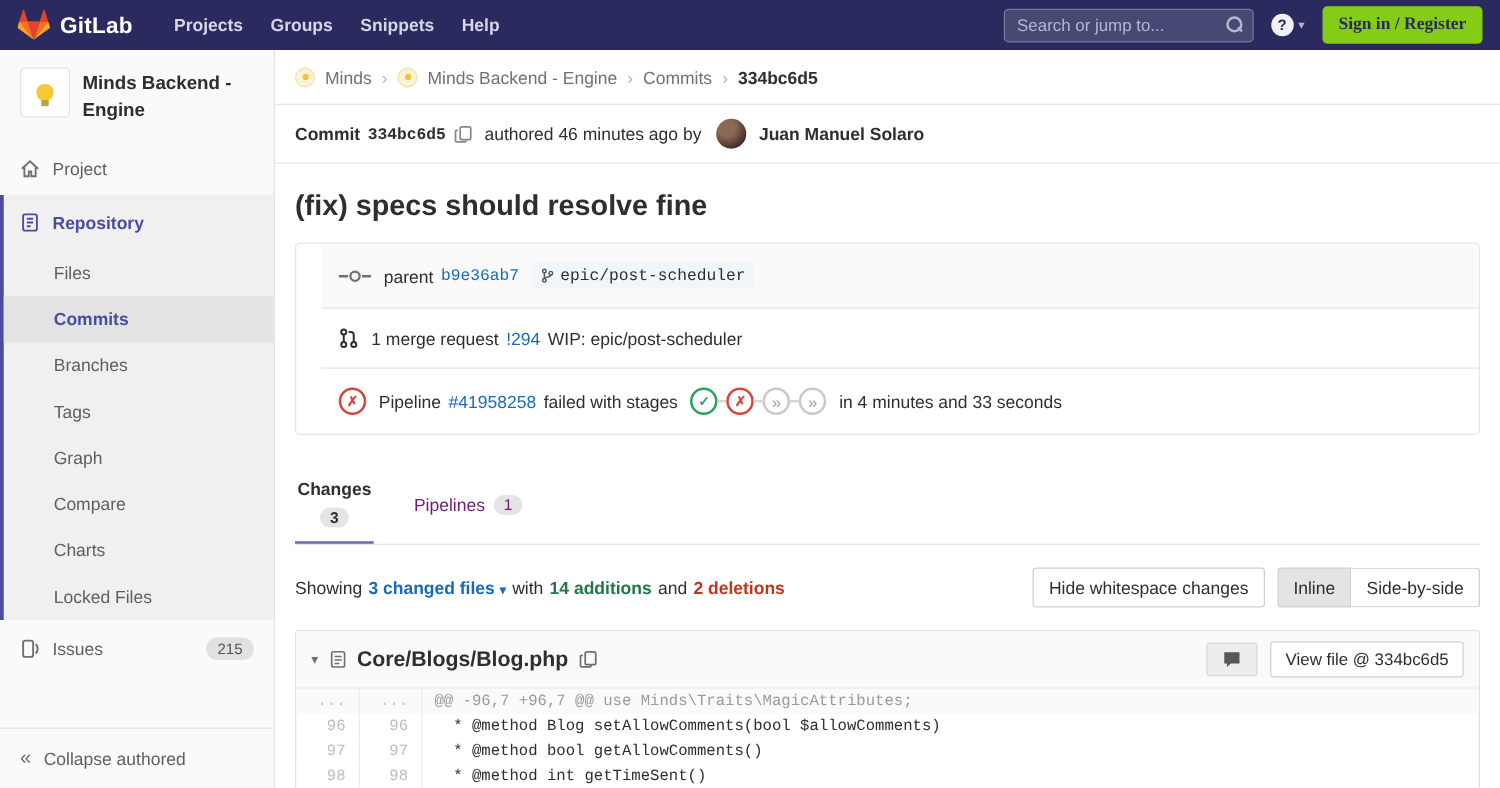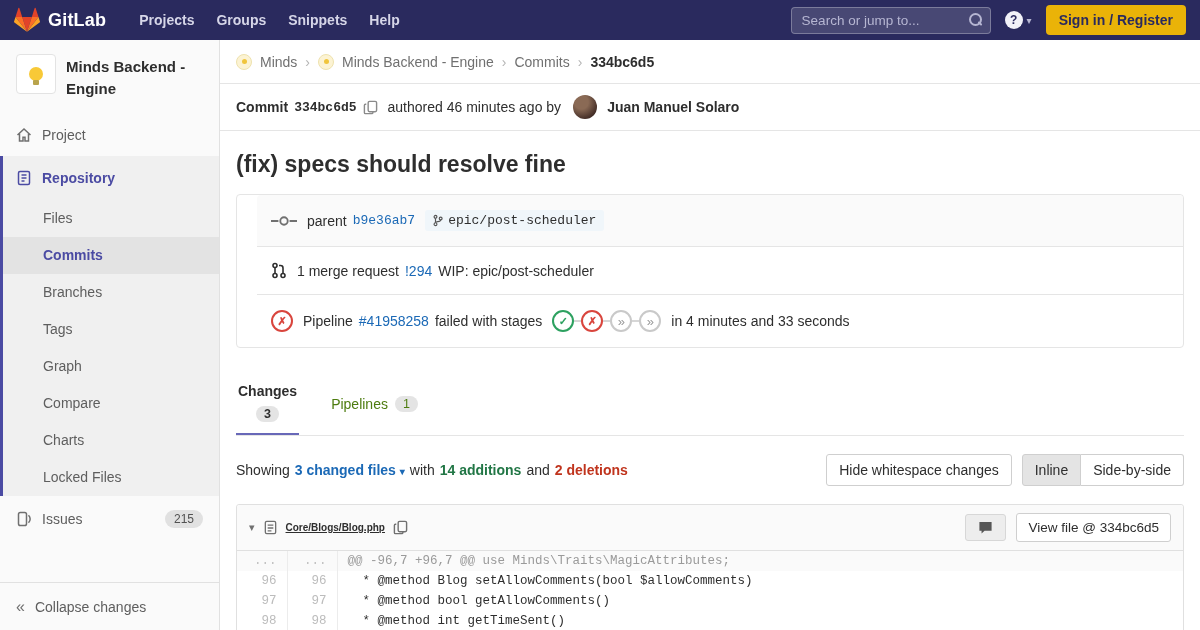--- a/index.html
+++ b/index.html
@@ -20,22 +20,22 @@
     font-family:"Liberation Sans",sans-serif; font-size:13.5px; padding:0 30px 0 10px; outline:none; }
   .searchbox input::placeholder { color:#b6b6d2; }
   .mag { position:absolute; right:9px; top:6px; width:13px; height:13px; }
   .mag::before { content:""; position:absolute; width:9px; height:9px; border:2px solid #b6b6d2; border-radius:50%; }
   .mag::after { content:""; position:absolute; width:2px; height:5px; background:#b6b6d2;
     transform:rotate(-45deg); left:10px; top:8px; border-radius:1px; }
   .help-wrap { display:flex; align-items:center; gap:4px; cursor:pointer; }
   .help-circle { width:18px; height:18px; border-radius:50%; background:#f1f1f8; color:#2a2a5e;
     font-weight:700; font-size:12px; display:flex; align-items:center; justify-content:center; }
   .chev { color:#b6b6d2; font-size:10px; }
-  .signin { background:#eab308; color:#2a2a5e; font-weight:700; font-size:14px;
-    border:none; border-radius:4px; padding:7px 13px; cursor:pointer; font-family:Liberation Sans, sans-serif; }
+  .signin { background:#84cc16; color:#2a2a5e; font-weight:700; font-size:14px;
+    border:none; border-radius:4px; padding:7px 13px; cursor:pointer; font-family:Liberation Serif, serif; }
 
   
   .sidebar { position:fixed; top:40px; left:0; width:220px; height:590px; background:#fafafa;
     border-right:1px solid #e1e1e1; }
   .ctx { display:flex; gap:10px; padding:14px 16px; align-items:flex-start; cursor:pointer; }
   .proj-avatar { width:40px; height:40px; background:#fff; border:1px solid #e3e3e3; border-radius:4px;
     display:flex; align-items:center; justify-content:center; flex:none; }
   .bulb { width:14px; height:14px; background:#f8c937; border-radius:50%; position:relative; }
   .bulb::after { content:""; position:absolute; left:4px; top:13px; width:6px; height:5px; background:#b9a44c; border-radius:1px; }
   .ctx-title { font-weight:700; font-size:15px; line-height:1.45; padding-top:2px; }
@@ -95,21 +95,21 @@
   .branch-pill svg { width:10px; height:13px; color:#555; }
   .ci-circle { width:22px; height:22px; border-radius:50%; border:2px solid; background:#fff;
     display:flex; align-items:center; justify-content:center; font-size:11px; font-weight:700; flex:none; }
   .ci-failed { border-color:#d9453d; color:#d9453d; }
   .ci-ok { border-color:#2da160; color:#2da160; }
   .ci-skip { border-color:#c9c9c9; color:#9a9a9a; font-size:13px; font-weight:400; }
   .mini-pipe { display:flex; align-items:center; margin:0 4px; }
   .conn { width:7px; height:2px; background:#d6d6d6; }
 
   .tabs { margin:4px 16px 0; border-bottom:1px solid #e5e5e5; display:flex; gap:30px; }
-  .tab { display:flex; align-items:center; gap:7px; padding:13px 2px 11px; color:#4d7c0f; cursor:pointer; }
+  .tab { display:flex; align-items:center; gap:7px; padding:13px 2px 11px; color:#701a75; cursor:pointer; }
   .tab.active { color:#2e2e2e; font-weight:700; border-bottom:2px solid #6868b8;flex-direction:column; }
   .tab-badge { background:#e4e4e4; border-radius:9px; padding:1px 8px; font-size:12.5px; font-weight:400; }
   .tab.active .tab-badge { font-weight:700; color:#2e2e2e; }
 
   .diff-summary { display:flex; align-items:center; margin:18px 16px; gap:5px; }
   .g { color:#217645; font-weight:700; }
   .r { color:#c0341d; font-weight:700; }
   .files-link { color:#1b69b6; font-weight:700; cursor:pointer; }
   .caret-blue { color:#1b69b6; font-size:10px; }
   .summary-actions { margin-left:auto; display:flex; gap:10px; }
@@ -117,21 +117,21 @@
   .btn-group .btn { border-radius:0; border-left-width:0; }
   .btn-group .btn:first-child { border-radius:3px 0 0 3px; border-left-width:1px; }
   .btn-group .btn:last-child { border-radius:0 3px 3px 0; }
   .btn.active { background:#e4e4e4; }
 
   .diff-file { margin:0 16px; border:1px solid #e0e0e0; border-radius:3px 3px 0 0; }
   .diff-head { background:#fafafa; border-bottom:1px solid #e0e0e0; border-radius:3px 3px 0 0;
     display:flex; align-items:center; gap:8px; padding:8px 12px; }
   .file-caret { color:#707070; font-size:11px; cursor:pointer; }
   .diff-head svg { width:15px; height:15px; color:#707070; }
-  .file-path { font-weight:700; font-size:10px;text-decoration:underline; }
+  .file-path { font-weight:700; font-size:17px; }
   .diff-head-actions { margin-left:auto; display:flex; gap:10px; align-items:center; }
   .comment-btn { background:#ededed; border:1px solid #d7d7d7; border-radius:3px; padding:5px 12px;
     cursor:pointer; display:flex; align-items:center; }
   .comment-btn svg { width:15px; height:15px; color:#565656; }
   .btn-sm { padding:6px 11px; font-size:13.5px; }
 
   table.diff { width:100%; border-collapse:collapse;
     font-family:"Liberation Mono","DejaVu Sans Mono",monospace; font-size:12.5px; }
   table.diff td { height:20px; line-height:20px; }
   td.num { width:50px; text-align:right; padding:0 10px; color:#bcbcbc; border-right:1px solid #ececec; cursor:pointer; }
@@ -211,21 +211,21 @@
     <svg viewBox="0 0 16 16" fill="none" stroke="#707070" stroke-width="1.5">
       <rect x="2.5" y="1.5" width="8" height="13" rx="1.8"></rect>
       <path d="M12.5 4.2a5.2 5.2 0 0 1 0 7.6"></path>
     </svg>
     <span>Issues</span>
     <span class="count-badge">215</span>
   </div>
 
   <div class="collapse-row">
     <span class="collapse-glyph">«</span>
-    <span>Collapse changes</span>
+    <span>Collapse authored</span>
   </div>
 </aside>
 
 <main class="main">
 
   <div class="crumbs">
     <span class="crumb-av"></span>
     <span class="crumb-link">Minds</span>
     <span class="crumb-sep">›</span>
     <span class="crumb-av"></span>

